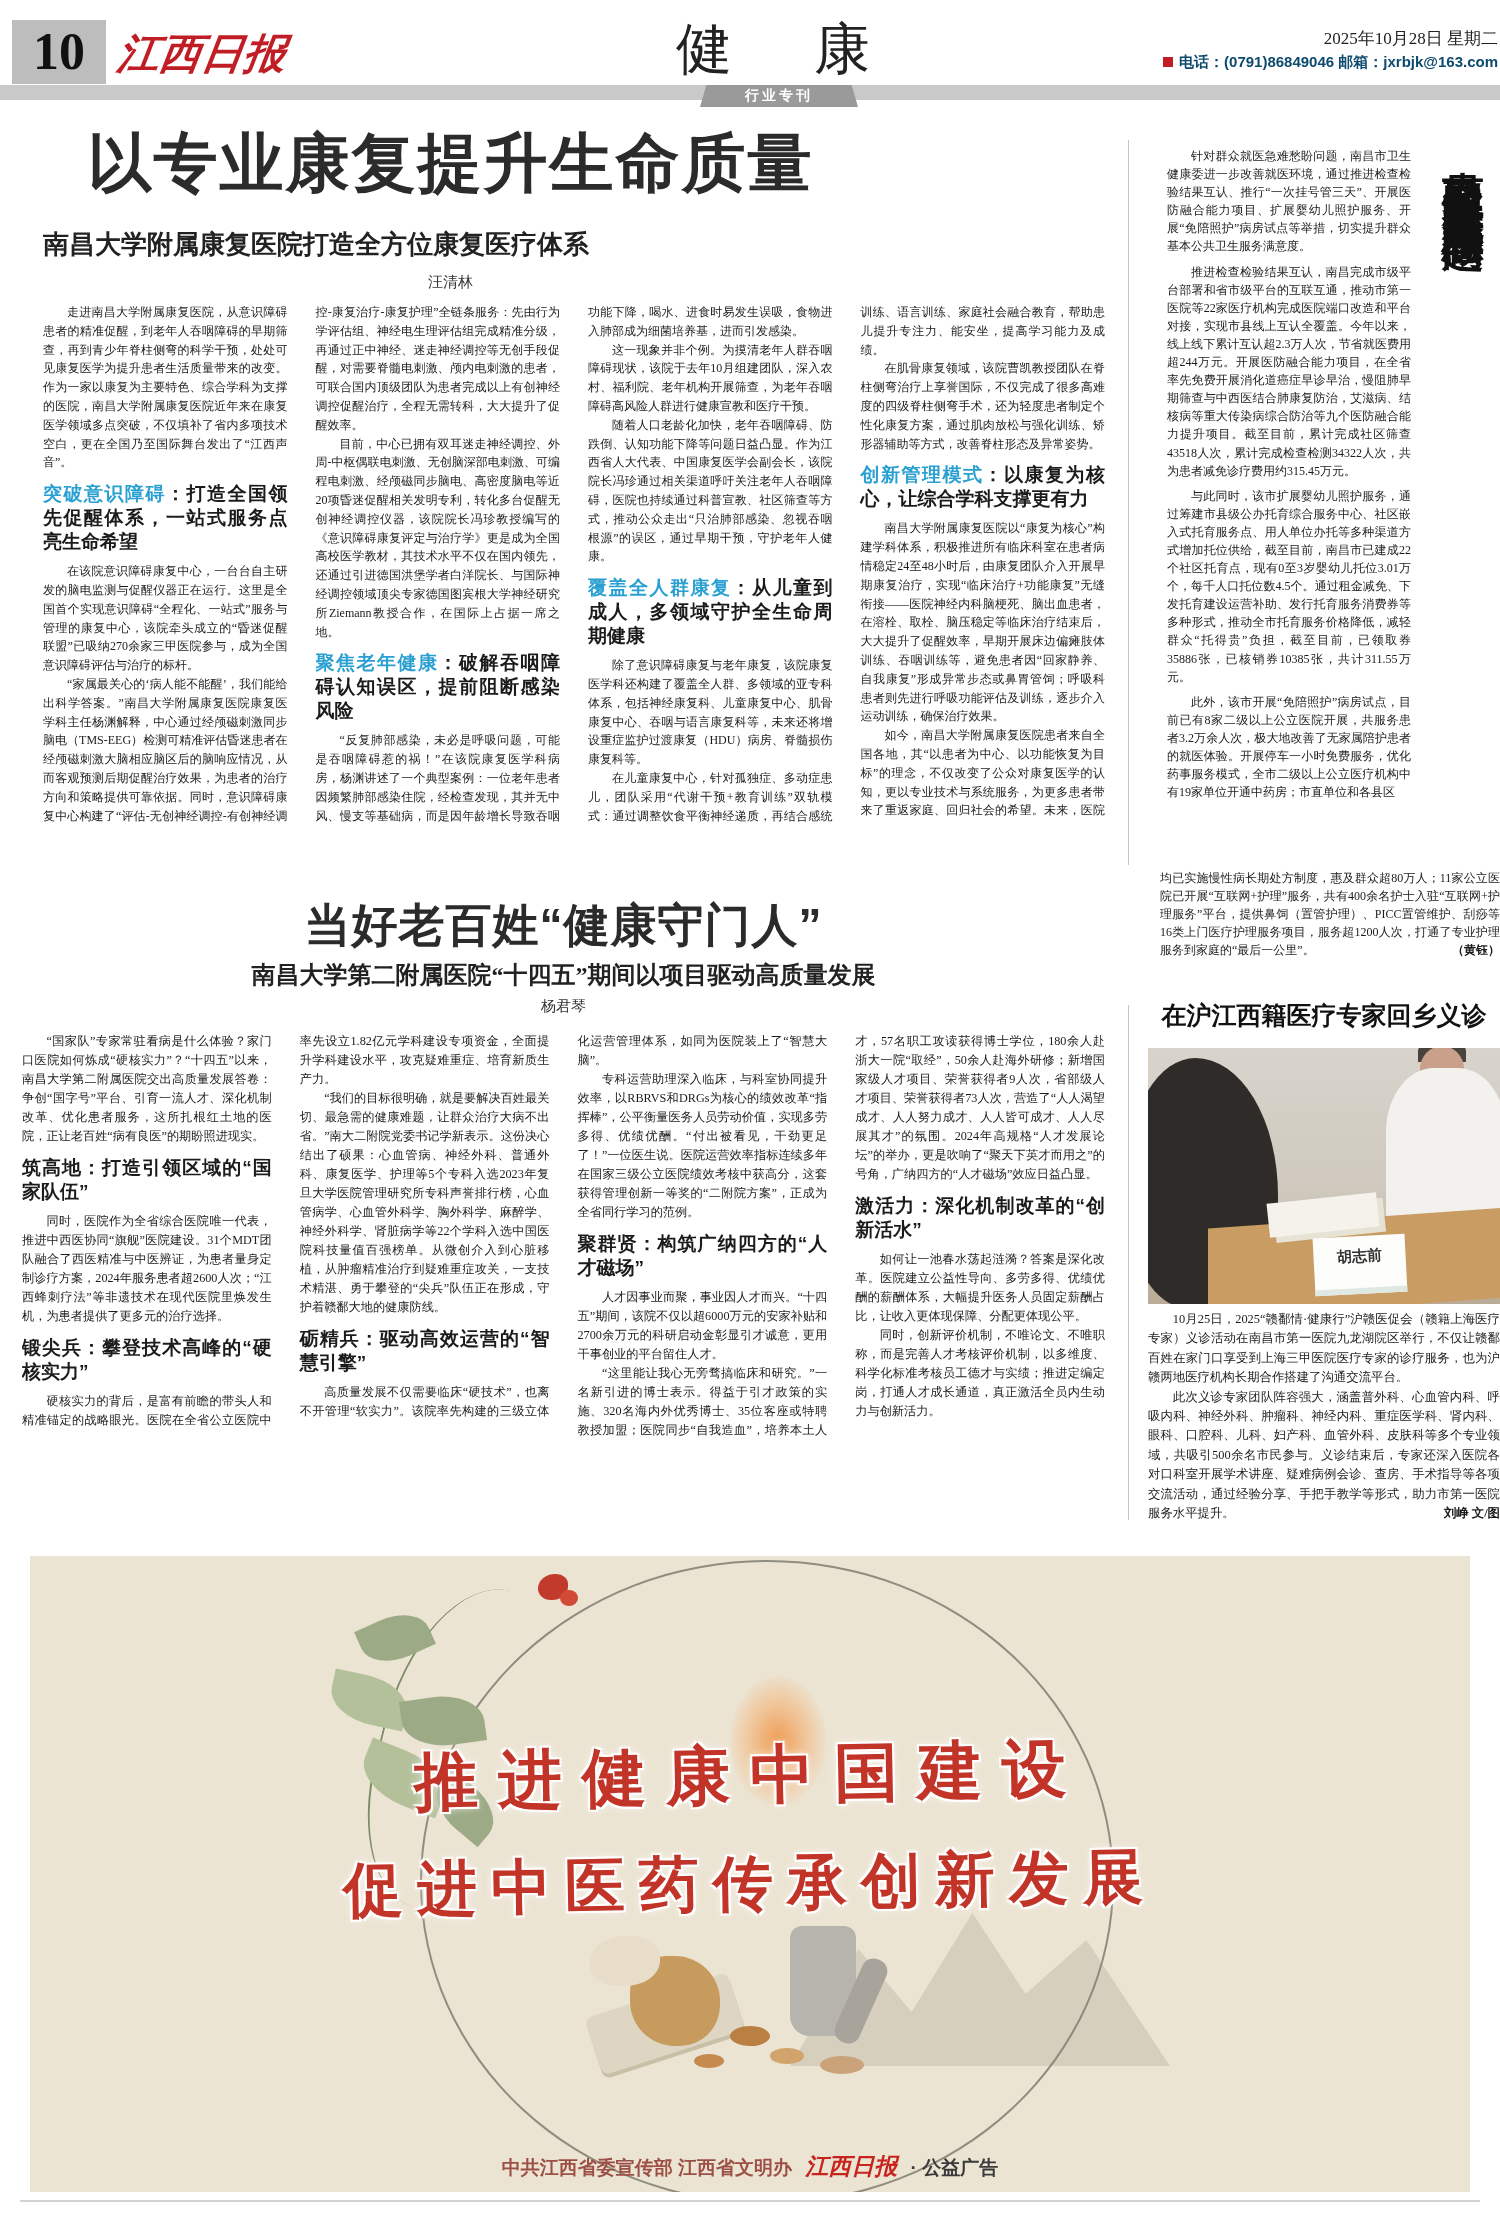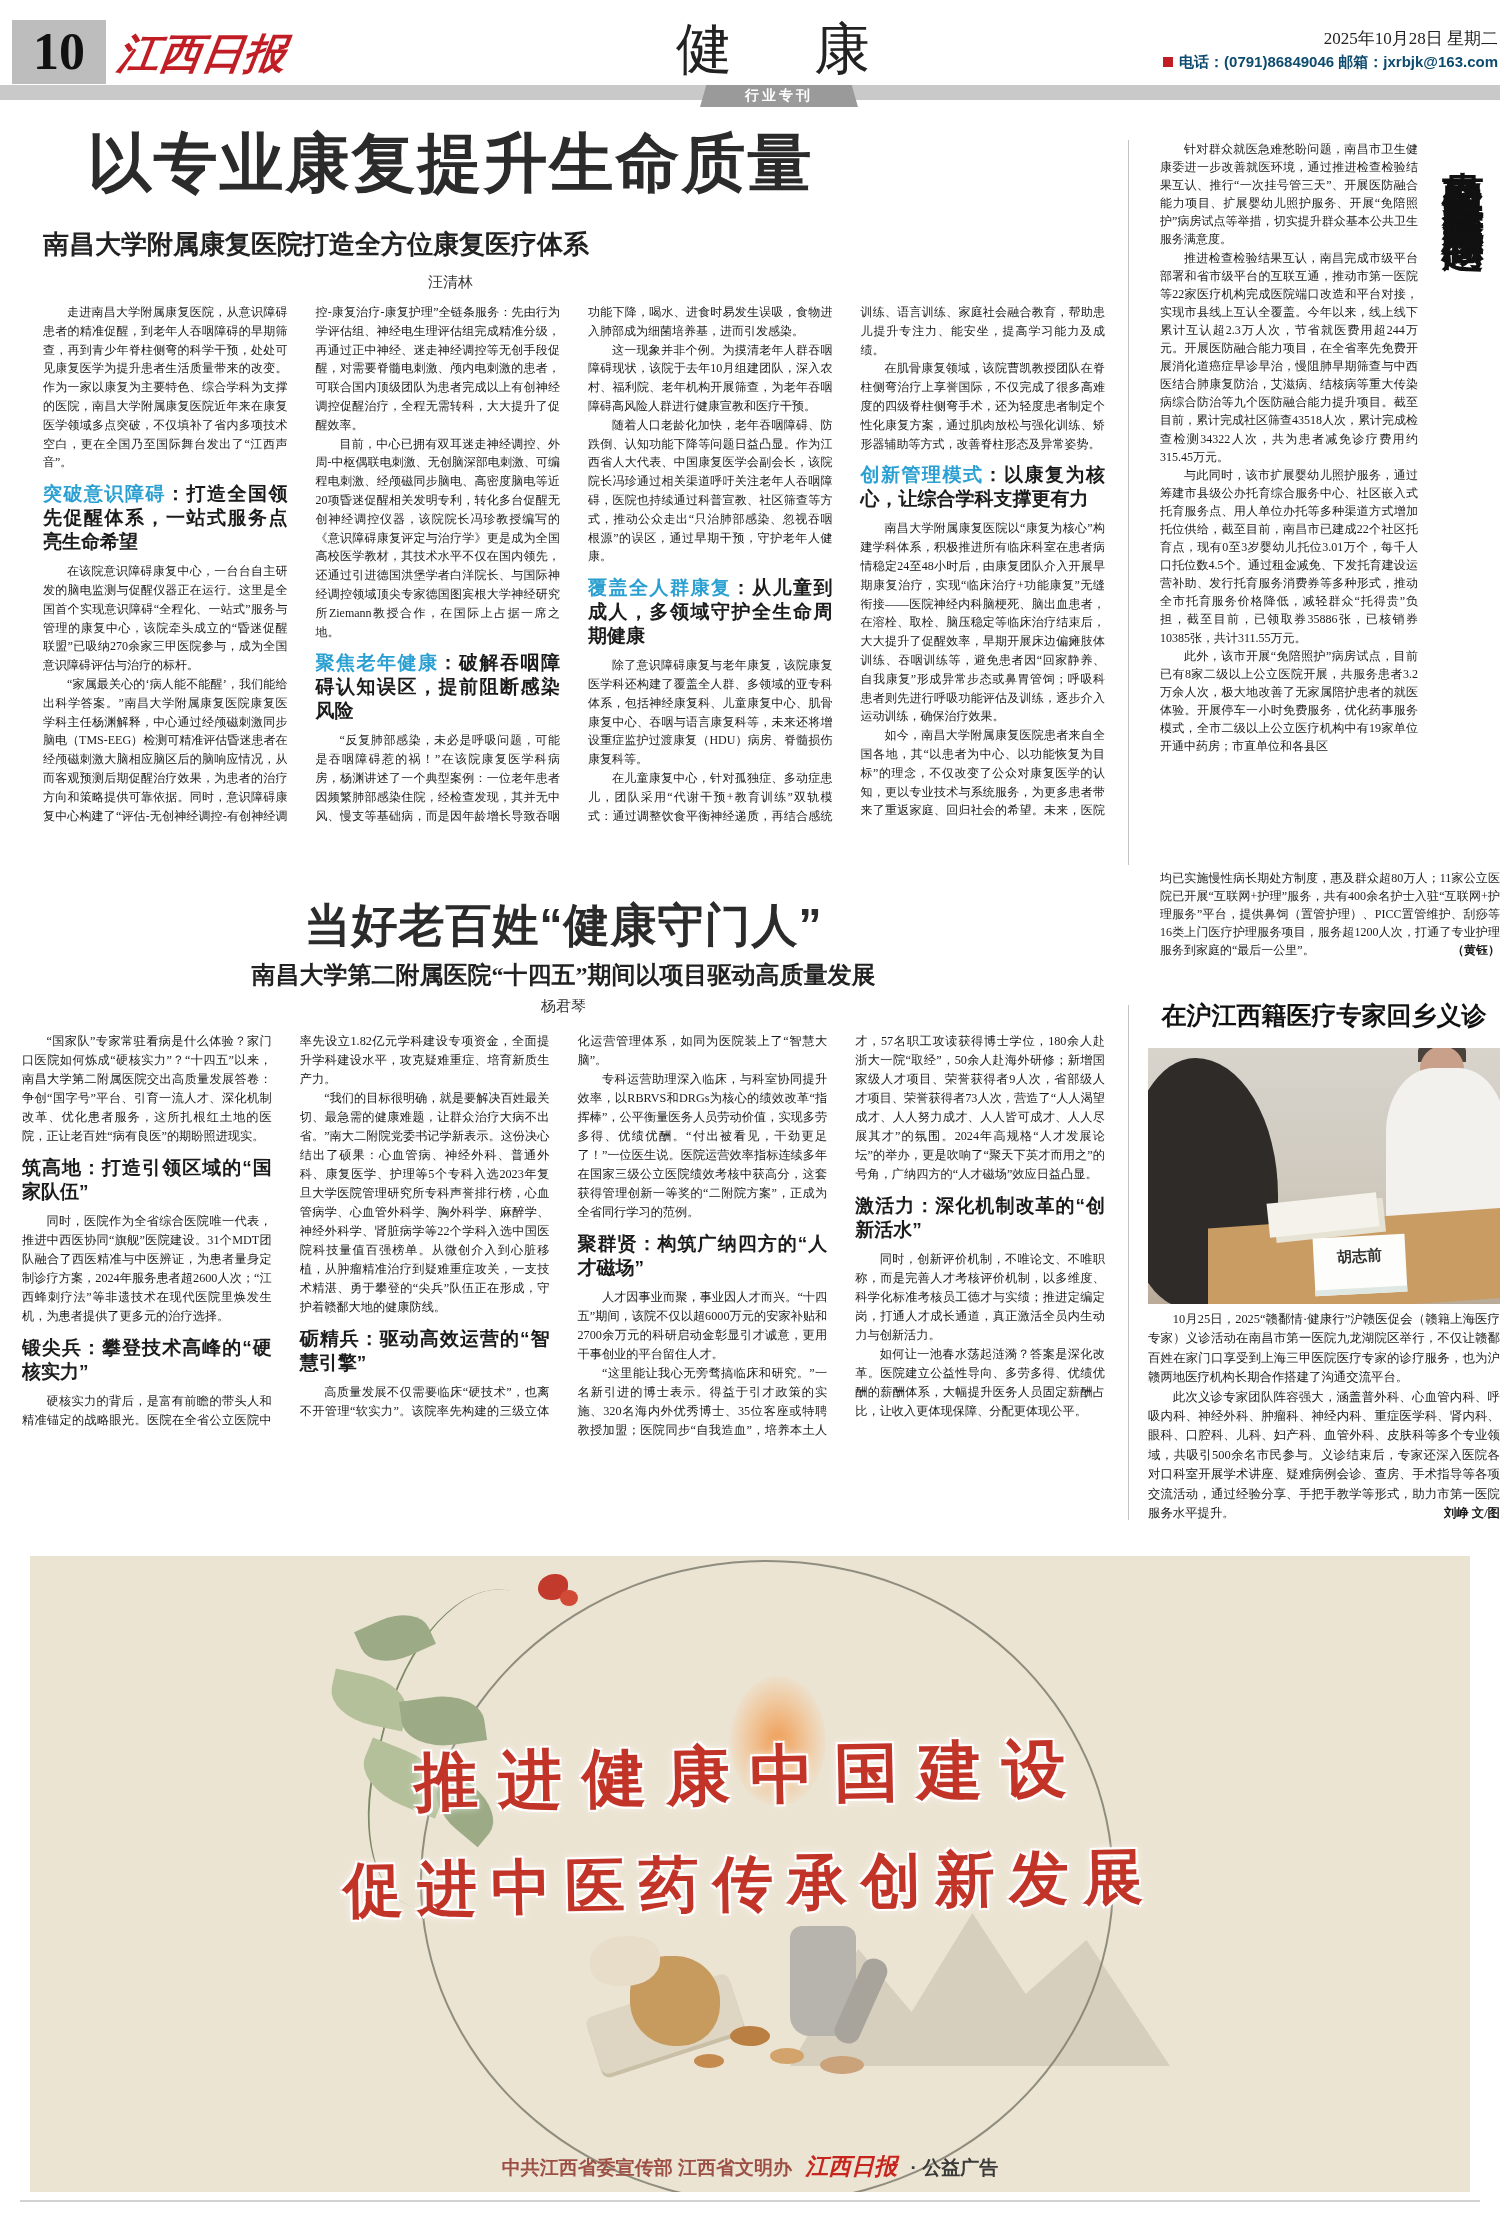--- a/index.html
+++ b/index.html
@@ -31,21 +31,21 @@
   .lead-blue{color:#2aa0d2;}
   .a1{left:43px;top:303px;width:1062px;height:537px;column-count:4;}
   .a2{left:22px;top:1032px;width:1083px;height:492px;column-count:4;}
   .a2 p{font-size:12.2px;line-height:19px;}
   .hl-2{left:22px;top:898px;width:1083px;text-align:center;
         font:900 46px/54px "Liberation Sans", sans-serif;color:#2b2b2b;letter-spacing:1px;}
   .sub-2{left:22px;top:960px;width:1083px;text-align:center;font:bold 24px/30px "Liberation Serif", serif;color:#222;}
   
   .vrule{width:1px;background:#c4c4c4;}
   .r-col{left:1160px;top:140px;width:258px;height:727px;overflow:hidden;text-align:justify;}
-  .r-col p{margin:0;text-indent:2em;font:12px/18.1px "Liberation Serif", serif;}
+  .r-col p{margin:7px;text-indent:2em;font:12px/18.1px "Liberation Serif", serif;}
   .v-title{left:1428px;top:138px;height:740px;writing-mode:vertical-rl;
            font:bold 42px/70px "Liberation Serif", serif;color:#111;letter-spacing:4px;}
   .r-tail{left:1160px;top:869px;width:340px;text-align:justify;font:12px/18.1px "Liberation Serif", serif;}
   .r-author{float:right;font-weight:bold;}
   
   .c-hl{left:1148px;top:1000px;width:352px;text-align:center;font:bold 25px/32px "Liberation Serif", serif;color:#111;}
   .photo{left:1148px;top:1048px;width:352px;height:256px;background:linear-gradient(180deg,#d8d4cc 0%,#cfc9be 55%,#b9ab97 100%);overflow:hidden;}
   .ph-patient{position:absolute;left:-20px;top:10px;width:150px;height:250px;background:#2e2b28;border-radius:45% 55% 40% 40%;}
   .ph-doctor{position:absolute;left:238px;top:20px;width:120px;height:160px;background:#f2f1ee;border-radius:40% 40% 10% 10%;}
   .ph-head{position:absolute;left:272px;top:-2px;width:44px;height:46px;background:#c9a089;border-radius:50%;}
@@ -144,22 +144,22 @@
     <h3><span>锻尖兵</span><span>：攀登技术高峰的“硬核实力”</span></h3>
     <p>硬核实力的背后，是富有前瞻的带头人和精准锚定的战略眼光。医院在全省公立医院中率先设立1.82亿元学科建设专项资金，全面提升学科建设水平，攻克疑难重症、培育新质生产力。</p>
     <p>“我们的目标很明确，就是要解决百姓最关切、最急需的健康难题，让群众治疗大病不出省。”南大二附院党委书记学新表示。这份决心结出了硕果：心血管病、神经外科、普通外科、康复医学、护理等5个专科入选2023年复旦大学医院管理研究所专科声誉排行榜，心血管病学、心血管外科学、胸外科学、麻醉学、神经外科学、肾脏病学等22个学科入选中国医院科技量值百强榜单。从微创介入到心脏移植，从肿瘤精准治疗到疑难重症攻关，一支技术精湛、勇于攀登的“尖兵”队伍正在形成，守护着赣鄱大地的健康防线。</p>
     <h3><span>砺精兵</span><span>：驱动高效运营的“智慧引擎”</span></h3>
     <p>高质量发展不仅需要临床“硬技术”，也离不开管理“软实力”。该院率先构建的三级立体化运营管理体系，如同为医院装上了“智慧大脑”。</p>
     <p>专科运营助理深入临床，与科室协同提升效率，以RBRVS和DRGs为核心的绩效改革“指挥棒”，公平衡量医务人员劳动价值，实现多劳多得、优绩优酬。“付出被看见，干劲更足了！”一位医生说。医院运营效率指标连续多年在国家三级公立医院绩效考核中获高分，这套获得管理创新一等奖的“二附院方案”，正成为全省同行学习的范例。</p>
     <h3><span>聚群贤</span><span>：构筑广纳四方的“人才磁场”</span></h3>
     <p>人才因事业而聚，事业因人才而兴。“十四五”期间，该院不仅以超6000万元的安家补贴和2700余万元的科研启动金彰显引才诚意，更用干事创业的平台留住人才。</p>
     <p>“这里能让我心无旁骛搞临床和研究。”一名新引进的博士表示。得益于引才政策的实施、320名海内外优秀博士、35位客座或特聘教授加盟；医院同步“自我造血”，培养本土人才，57名职工攻读获得博士学位，180余人赴浙大一院“取经”，50余人赴海外研修；新增国家级人才项目、荣誉获得者9人次，省部级人才项目、荣誉获得者73人次，营造了“人人渴望成才、人人努力成才、人人皆可成才、人人尽展其才”的氛围。2024年高规格“人才发展论坛”的举办，更是吹响了“聚天下英才而用之”的号角，广纳四方的“人才磁场”效应日益凸显。</p>
     <h3><span>激活力</span><span>：深化机制改革的“创新活水”</span></h3>
+    <p>如何让一池春水荡起涟漪？答案是深化改革。医院建立公益性导向、多劳多得、优绩优酬的薪酬体系，大幅提升医务人员固定薪酬占比，让收入更体现保障、分配更体现公平。</p>
     <p>同时，创新评价机制，不唯论文、不唯职称，而是完善人才考核评价机制，以多维度、科学化标准考核员工德才与实绩；推进定编定岗，打通人才成长通道，真正激活全员内生动力与创新活力。</p>
-    <p>如何让一池春水荡起涟漪？答案是深化改革。医院建立公益性导向、多劳多得、优绩优酬的薪酬体系，大幅提升医务人员固定薪酬占比，让收入更体现保障、分配更体现公平。</p>
   </div>
 
   <div class="abs vrule" style="left:1128px;top:1005px;height:515px;"></div>
   <div class="abs c-hl">在沪江西籍医疗专家回乡义诊</div>
   <div class="abs photo">
     <div class="ph-patient"></div>
     <div class="ph-chair"></div>
     <div class="ph-hair"></div>
     <div class="ph-head"></div>
     <div class="ph-doctor"></div>

